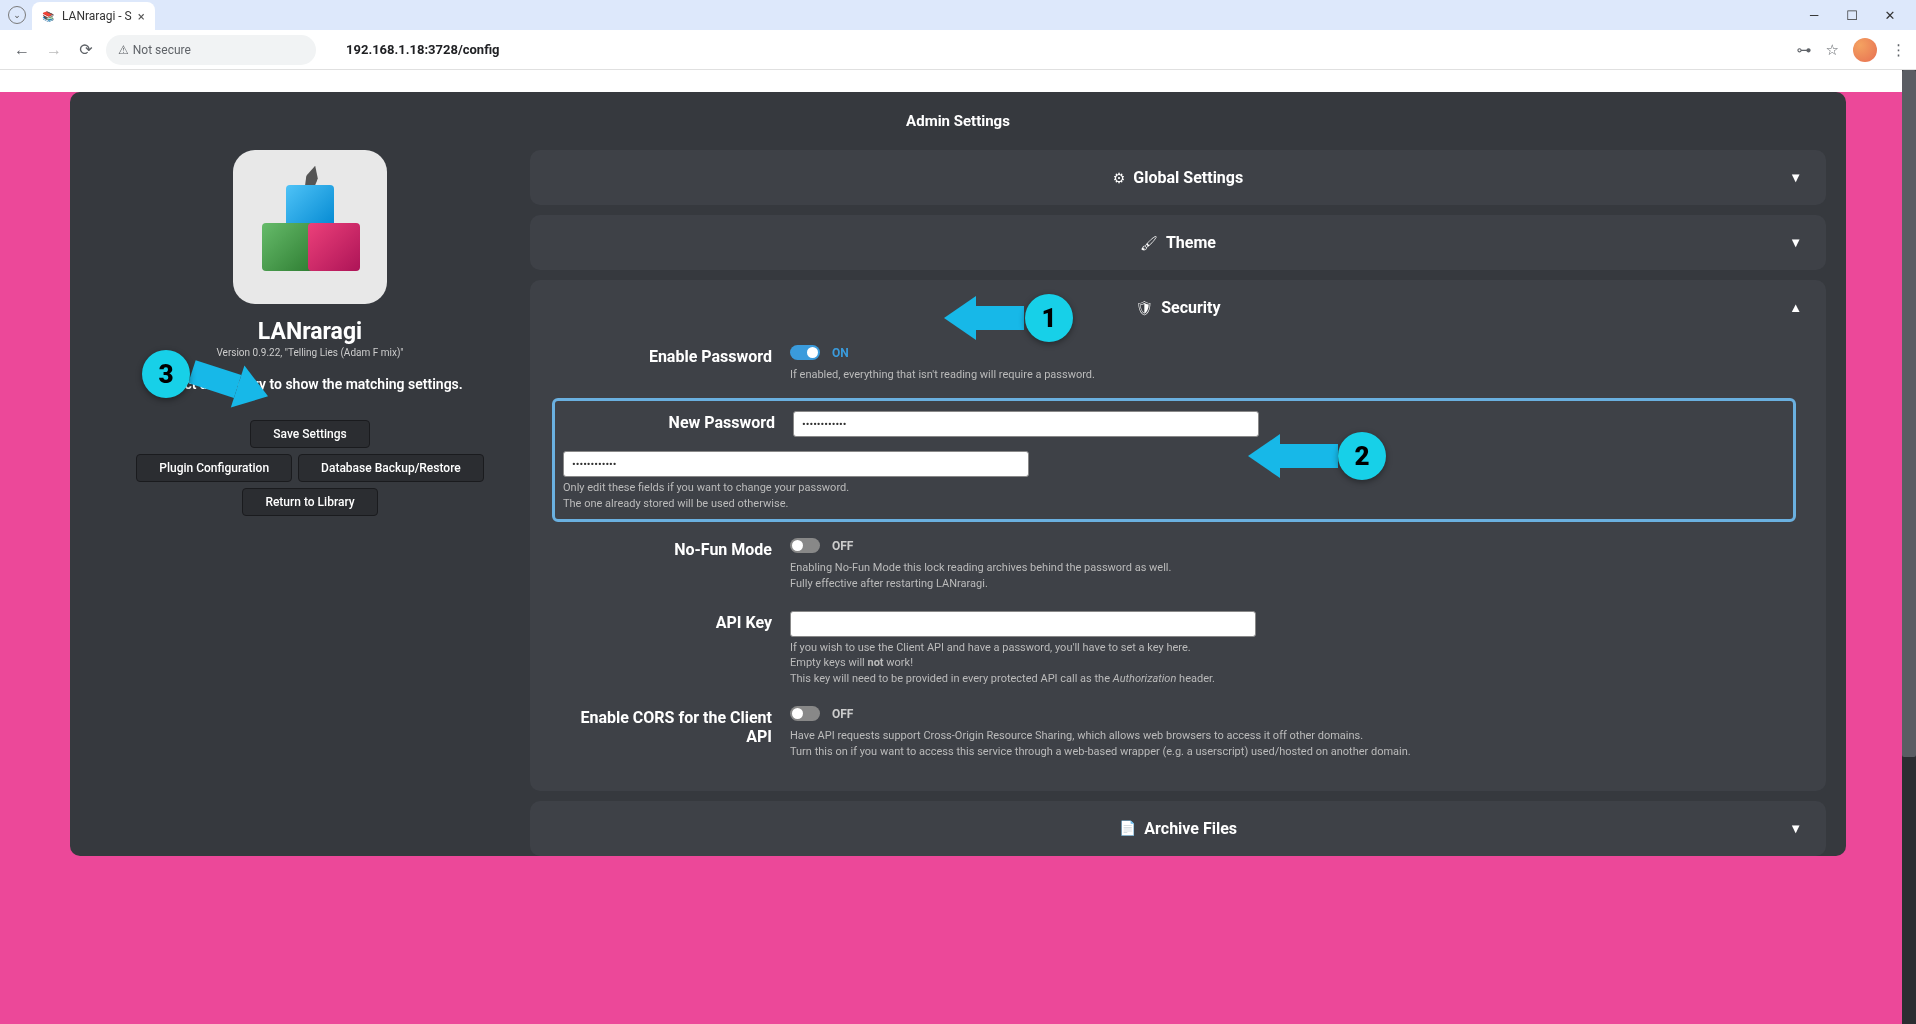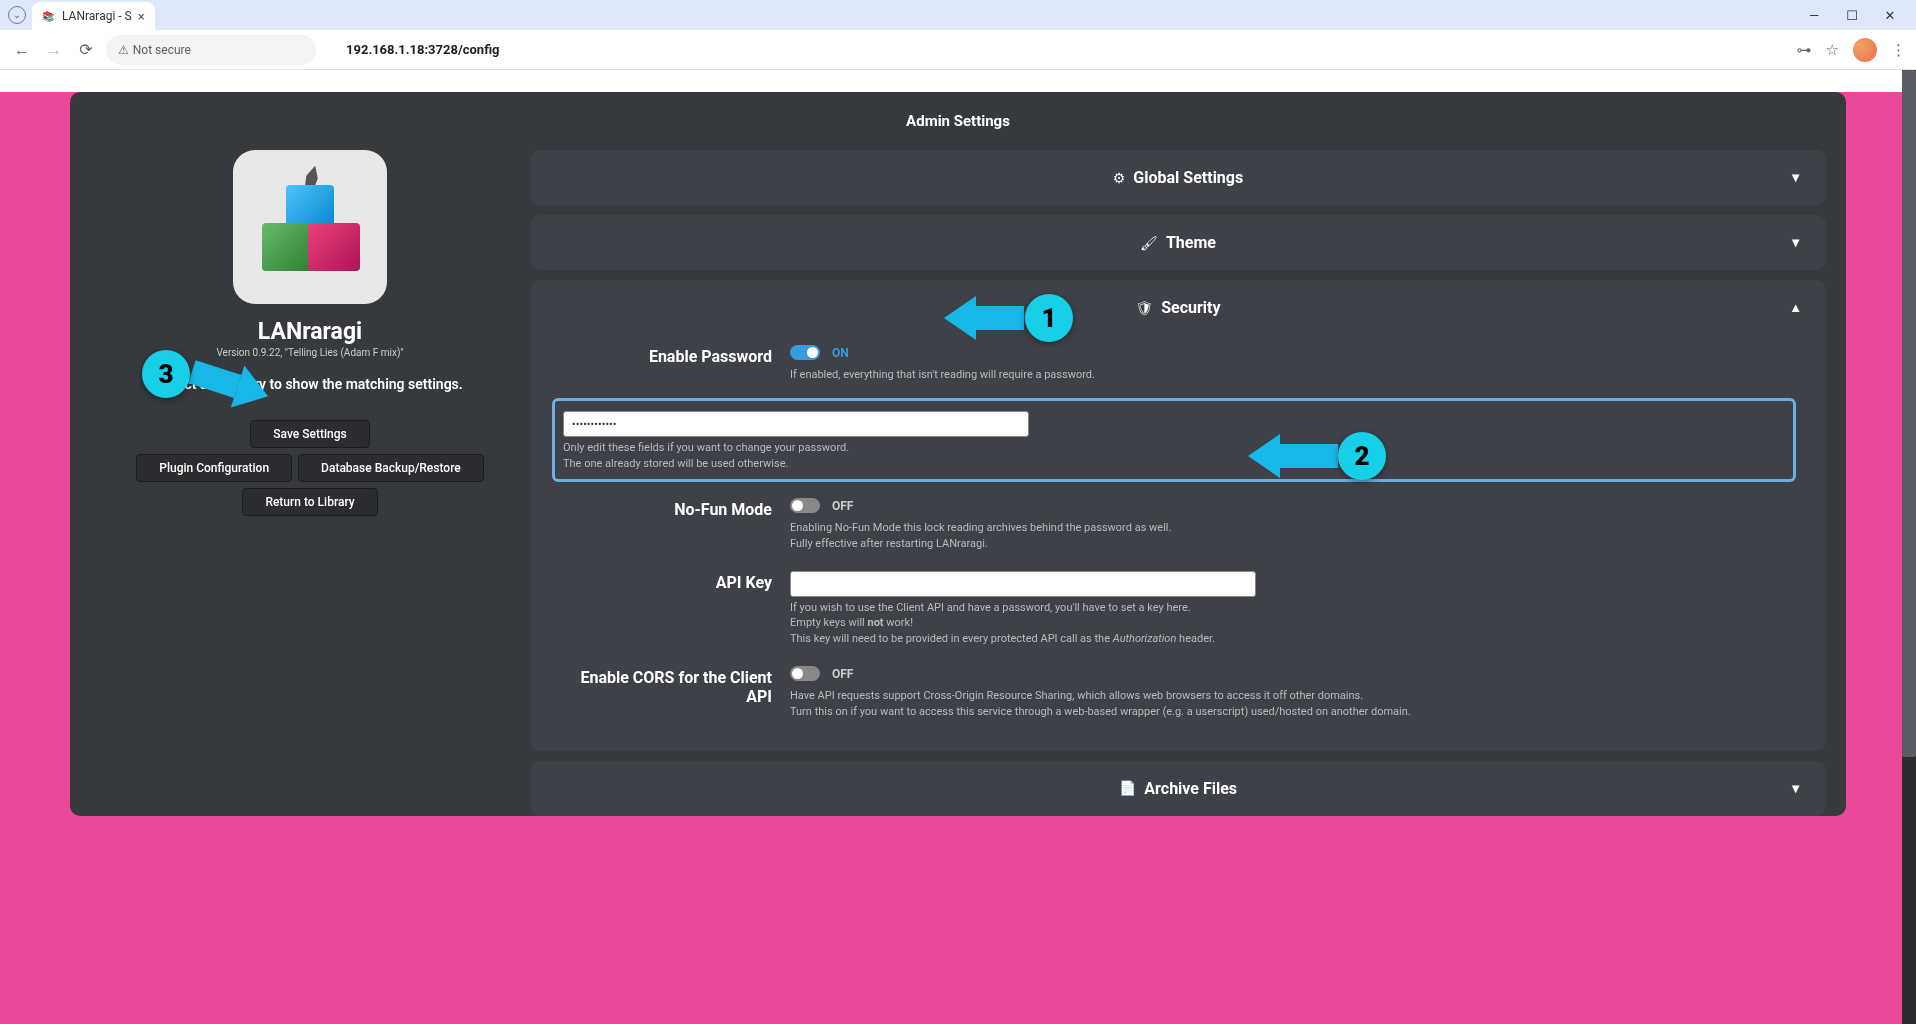--- a/index.html
+++ b/index.html
@@ -201,20 +201,26 @@
                   <div class="toggle-switch on">
                       <div class="toggle-knob"></div>
                     </div>
                   <span class="toggle-label">ON</span>
                 </div>
                 <div class="setting-desc">If enabled, everything that isn't reading will require a password.</div>
               </div>
             </div>
 
             <div class="pw-highlight">
+              <div class="setting-row" style="margin-bottom:14px">
+                <div class="setting-label">New Password</div>
+                <div class="setting-value">
+                  <input type="password" class="text-input" value="••••••••••••" style="">
+                </div>
+              </div>
               <div class="setting-row" style="margin-bottom:2px">
                 <div class="setting-value">
                   <input type="password" class="text-input" value="••••••••••••" style="">
                   <div class="setting-desc">
                     <span>Only edit these fields if you want to change your password.</span><br>
                     <span>The one already stored will be used otherwise.</span>
                   </div>
                 </div>
               </div>
             </div>

